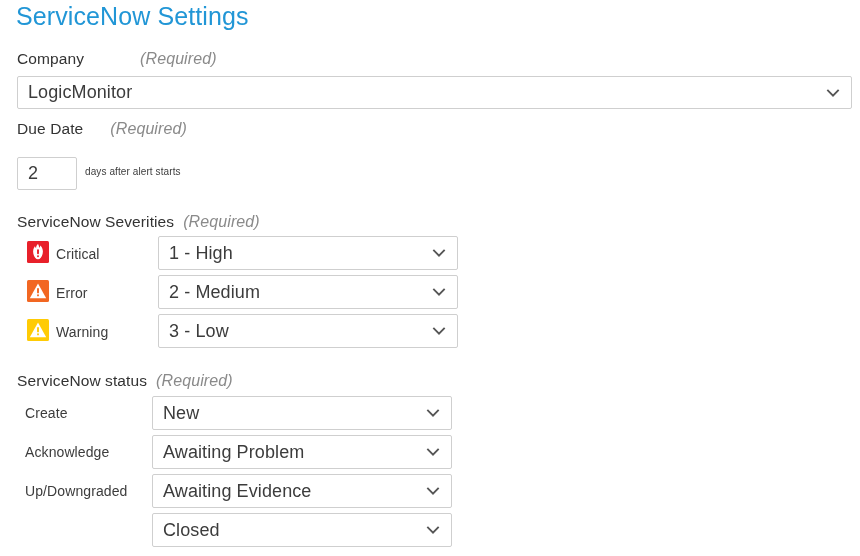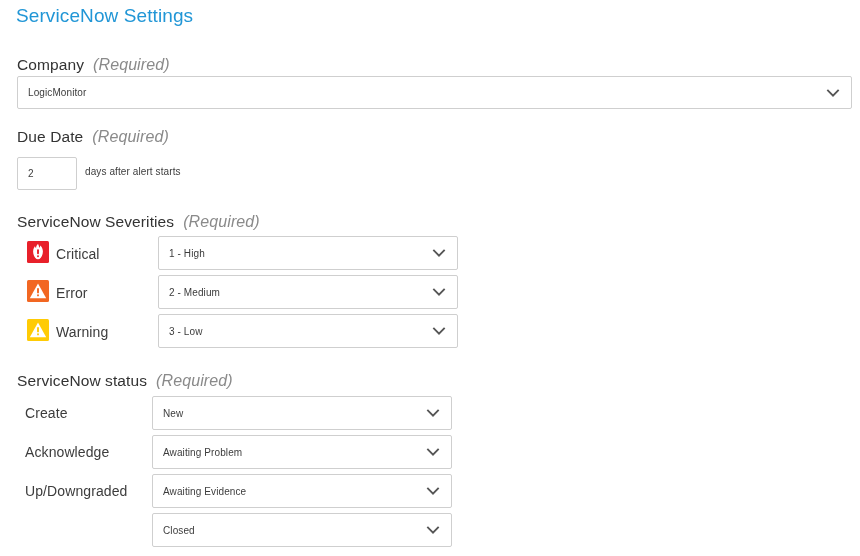--- a/index.html
+++ b/index.html
@@ -20,21 +20,21 @@
     height: 556px;
     overflow: hidden;
     background: #ffffff;
   }
 
   
   .page-title {
     position: absolute;
     left: 16px;
     top: 2px;
-    font-size: 19px;
+    font-size: 25px;
     font-weight: 400;
     color: #2196d6;
     letter-spacing: 0.1px;
     line-height: 28px;
   }
 
   
   .section-head {
     position: absolute;
     left: 17px;
@@ -57,21 +57,21 @@
   }
 
   
   .field-box {
     position: absolute;
     background: #ffffff;
     border: 1px solid #cfcfcf;
     border-radius: 2px;
     display: flex;
     align-items: center;
-    font-size: 10px;
+    font-size: 18px;
     color: #3c3c3c;
     padding: 0 10px;
     cursor: pointer;
   }
   .field-box.text-input {
     cursor: text;
   }
   .field-box .value {
     flex: 1 1 auto;
     overflow: hidden;
@@ -115,35 +115,35 @@
   }
   .sev-icon svg { display: block; width: 22px; height: 22px; }
 </style>
 </head>
 <body>
 
 <div class="page">
 
   <div class="page-title">ServiceNow Settings</div>
 
-  <div class="section-head" style="top:56px;">
+  <div class="section-head" style="top:50px;gap:47px;">
     <span class="head-text">Company</span>
     <span class="req">(Required)</span>
   </div>
 
   <div class="field-box" style="left:17px; top:76px; width:835px; height:33px;">
     <span class="value">LogicMonitor</span>
     <span class="chevron">
       <svg viewBox="0 0 16 16" width="16" height="16" aria-hidden="true">
         <path d="M3 5.6 L8 10.6 L13 5.6" fill="none" stroke="#555555" stroke-width="1.9" stroke-linecap="square"></path>
       </svg>
     </span>
   </div>
 
-  <div class="section-head" style="top:128px;">
+  <div class="section-head" style="top:120px;gap:18px;">
     <span class="head-text">Due Date</span>
     <span class="req">(Required)</span>
   </div>
 
   <div class="field-box text-input" style="left:17px; top:157px; width:60px; height:33px;">
     <span class="value">2</span>
   </div>
 
   <div class="inline-text" style="left:85px; top:166px;">days after alert starts</div>
 

